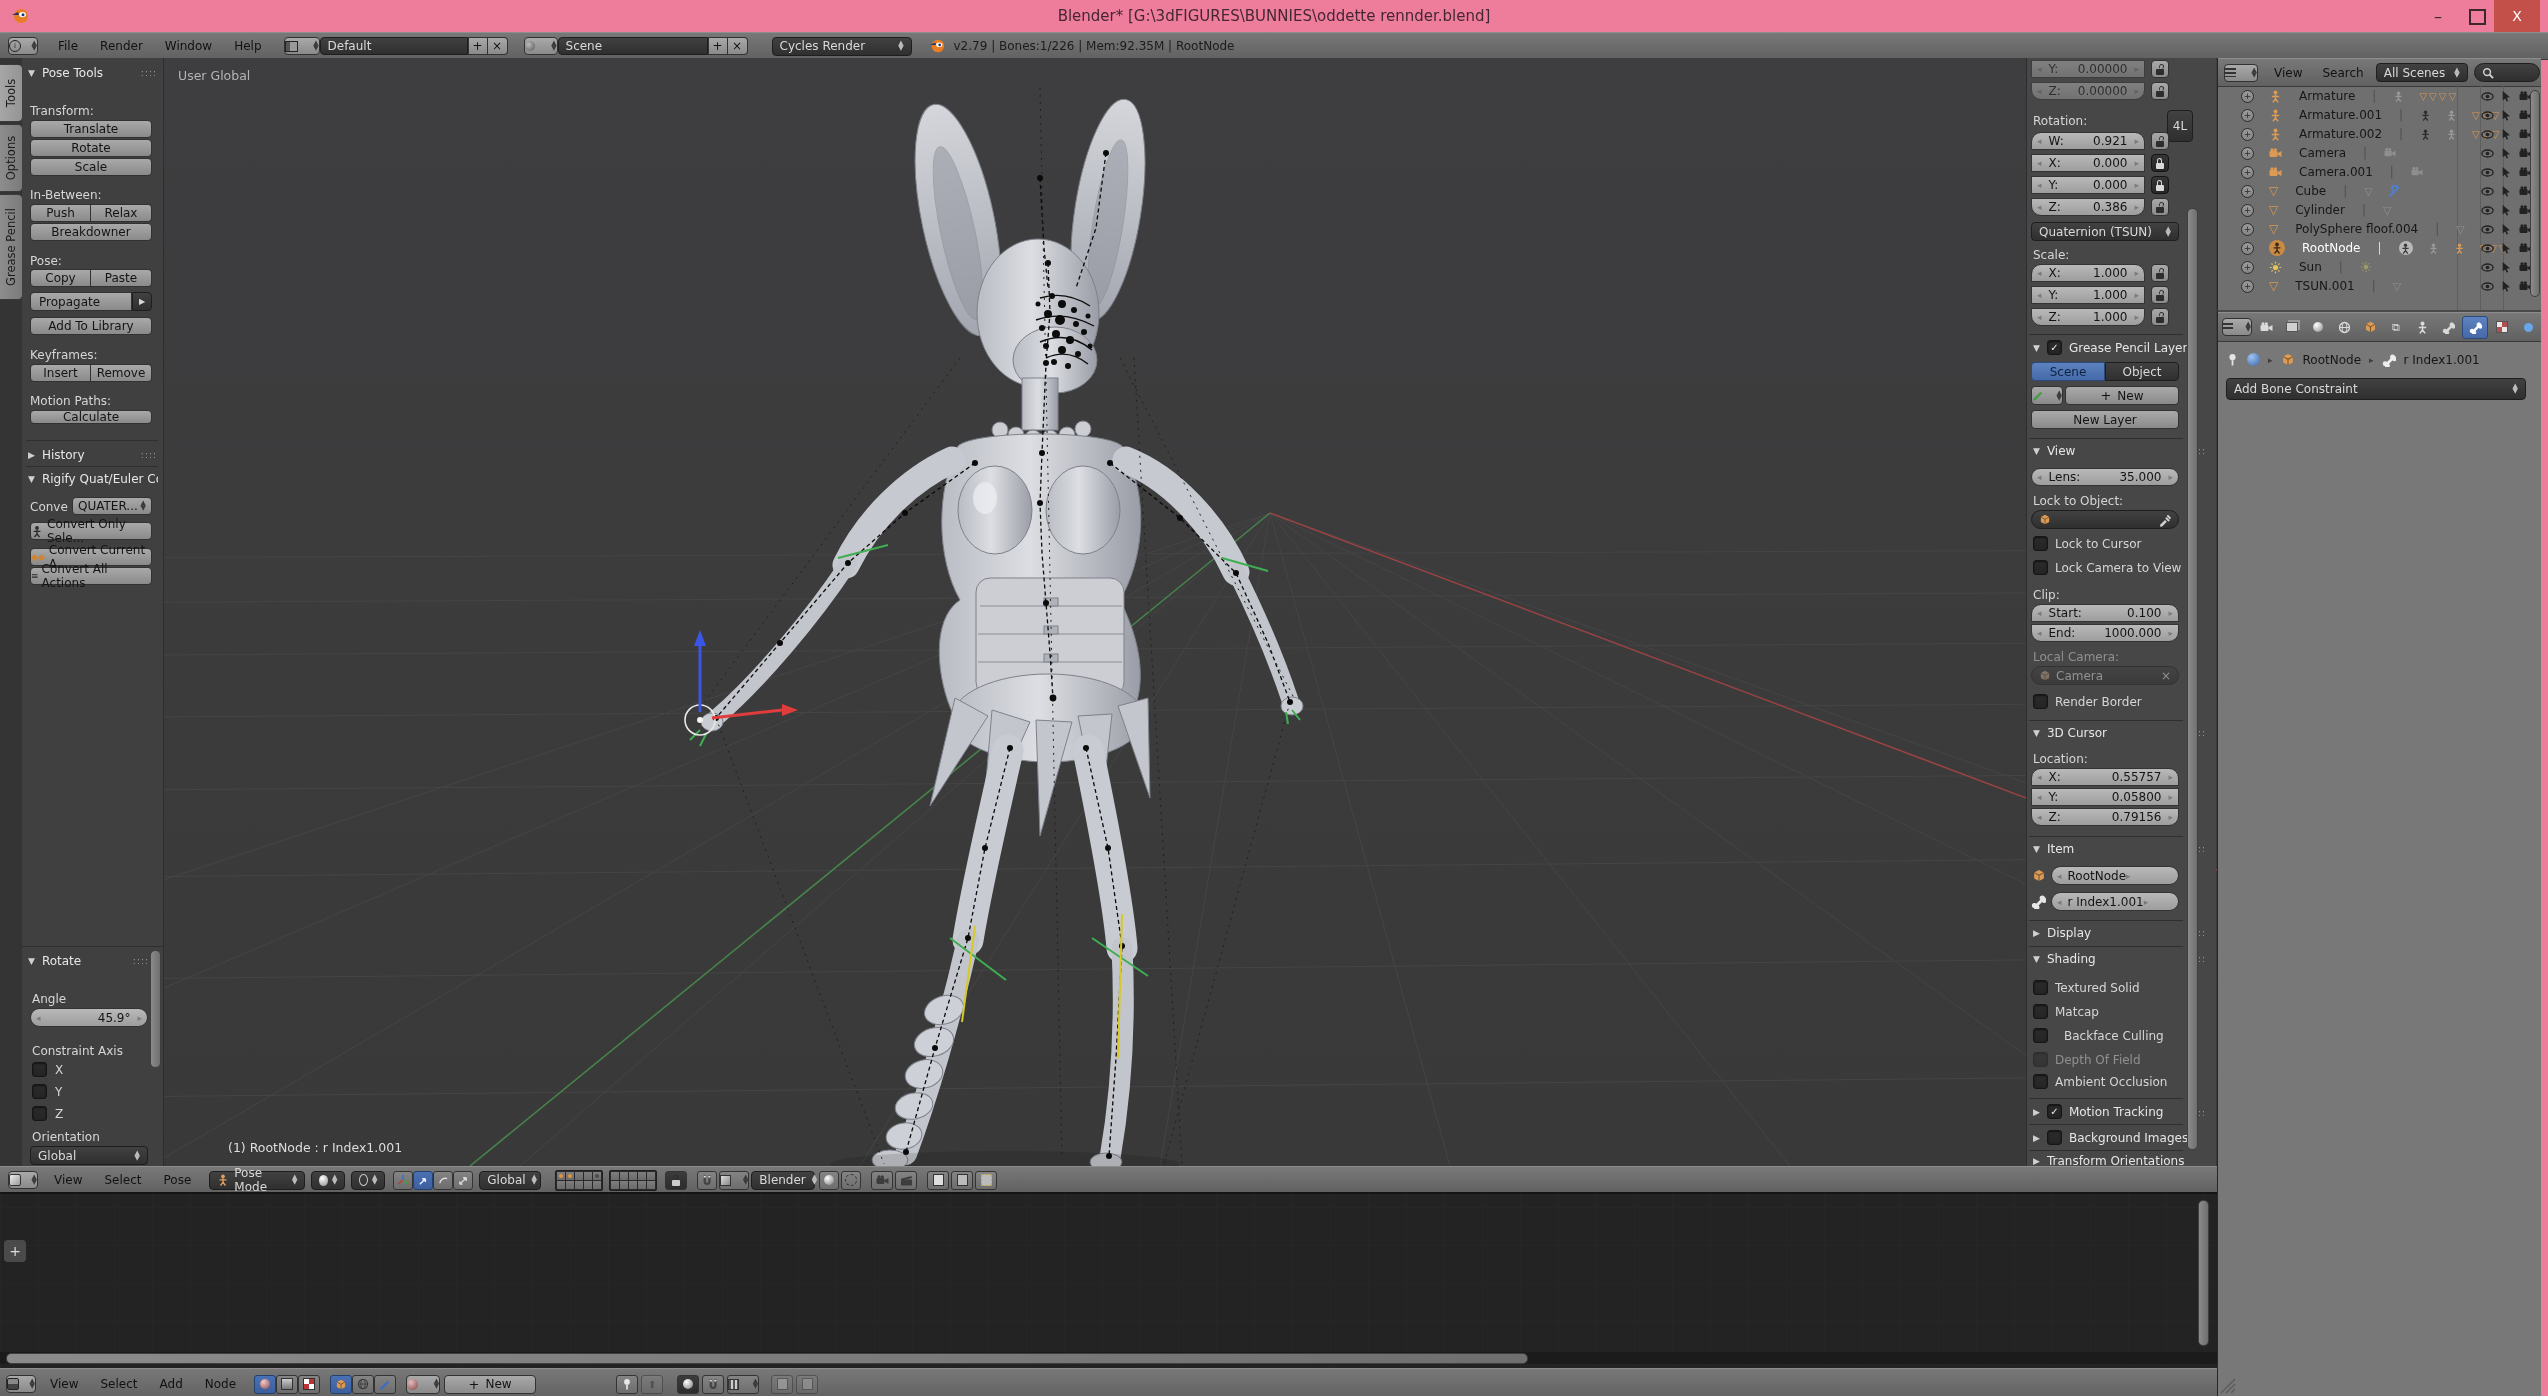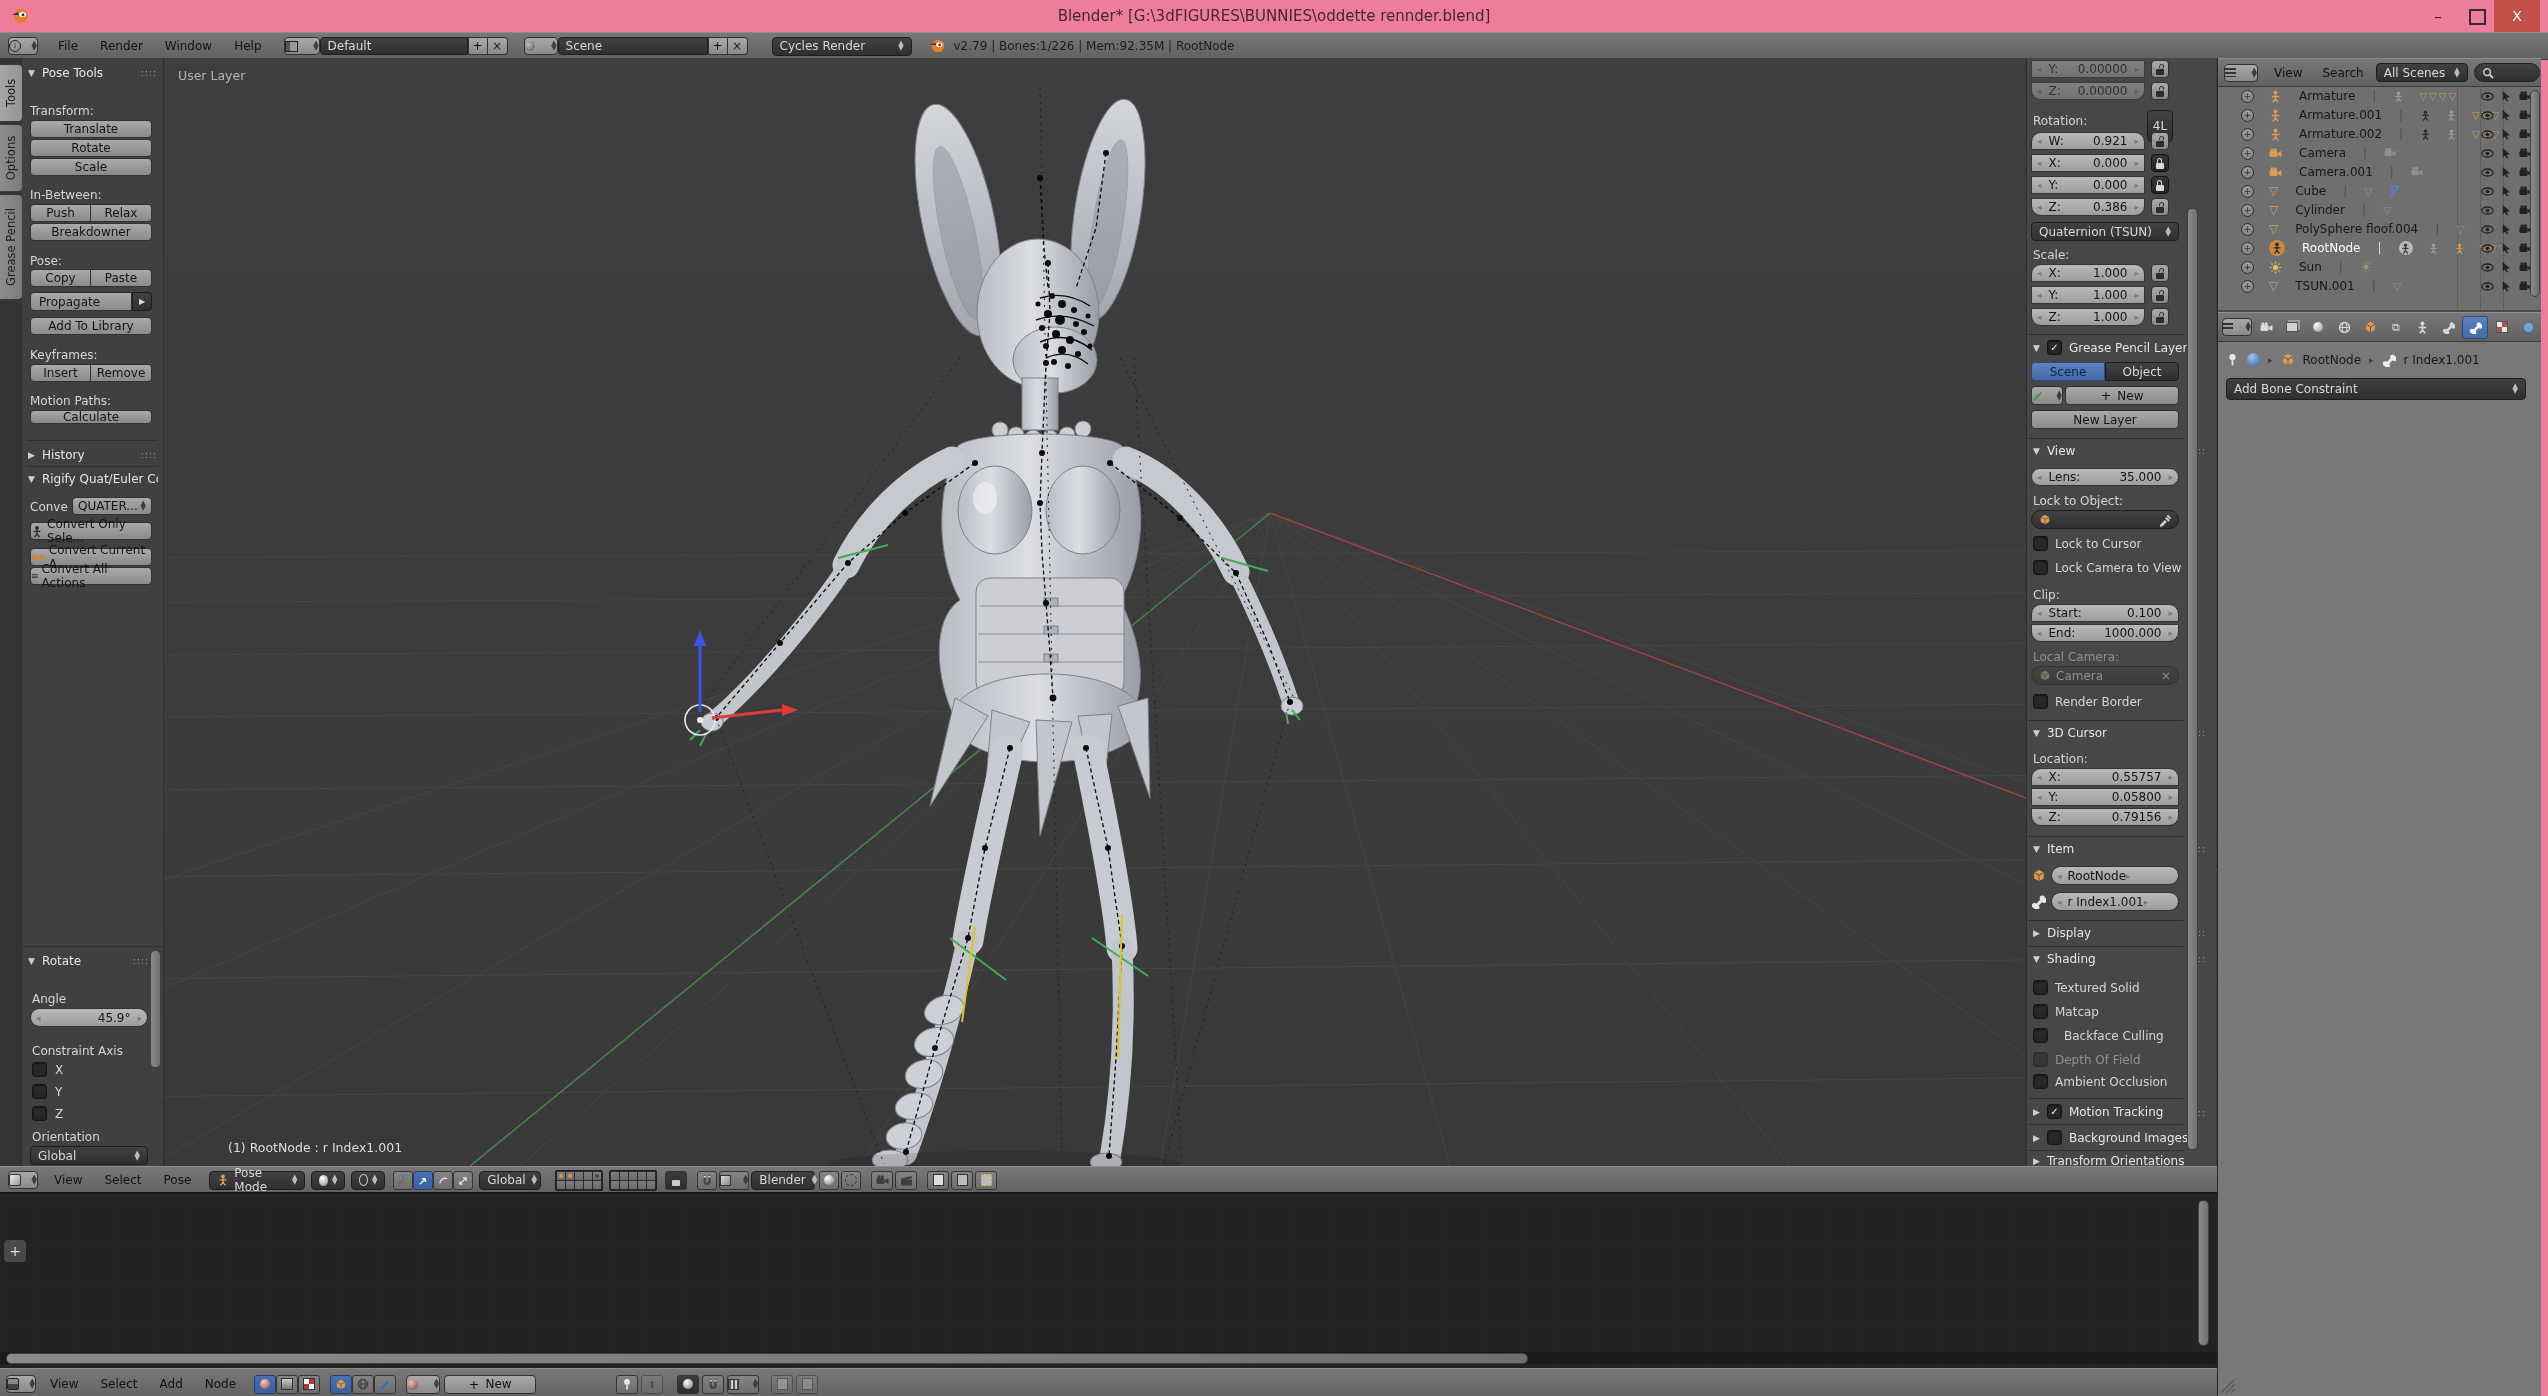--- a/index.html
+++ b/index.html
@@ -411,21 +411,21 @@
       </g>
 
       <g stroke-width="2">
         <line x1="118" y1="1044" x2="152" y2="1038" stroke="#cf4c4c"></line>
         <line x1="118" y1="1044" x2="112" y2="1012" stroke="#4cae4c"></line>
         <line x1="118" y1="1044" x2="132" y2="1054" stroke="#4c6ccf"></line>
         <circle cx="118" cy="1044" r="2.5" fill="#ddd" stroke="none"></circle>
       </g>
     </svg>
 
-    <div class="abs txt" style="left:178px;top:10px;color:#b4b4b4;font-size:12.5px">User Layer</div>
+    <div class="abs txt" style="left:178px;top:10px;color:#b4b4b4;font-size:12.5px">User Global</div>
     <div class="abs txt" style="left:228px;top:1082px;color:#dedede;font-size:12.5px">(1) RootNode : r Index1.001</div>
 
     
     <div class="abs" style="left:0;top:0;width:22px;height:1108px;background:#343434"></div>
     <div class="vtab on" style="top:6px;height:56px">
         <span>Tools</span>
       </div>
     <div class="vtab" style="top:66px;height:66px">
         <span>Options</span>
       </div>
@@ -544,21 +544,21 @@
         </div>
       <div class="abs nf jbot dim" style="left:4px;top:24px;width:114px;height:18px">
         <span class="k">Z:</span>
           <span class="v">0.00000</span>
       </div>
       <div class="lockbtn open abs" style="left:124px;top:24px">
           <span class="pl"></span>
         </div>
 
       <div class="abs lbl" style="left:6px;top:56px">Rotation:</div>
-      <div class="abs dark" style="left:120px;top:52px;width:26px;height:32px;justify-content:center;padding:0">4L</div>
+      <div class="abs dark" style="left:140px;top:52px;width:26px;height:32px;justify-content:center;padding:0">4L</div>
       <div class="abs nf jtop" style="left:4px;top:74px;width:114px;height:18px">
         <span class="k">W:</span>
           <span class="v">0.921</span>
       </div>
       <div class="lockbtn open abs" style="left:124px;top:74px">
           <span class="pl"></span>
         </div>
       <div class="abs nf joined" style="left:4px;top:96px;width:114px;height:18px">
         <span class="k">X:</span>
           <span class="v">0.000</span>

